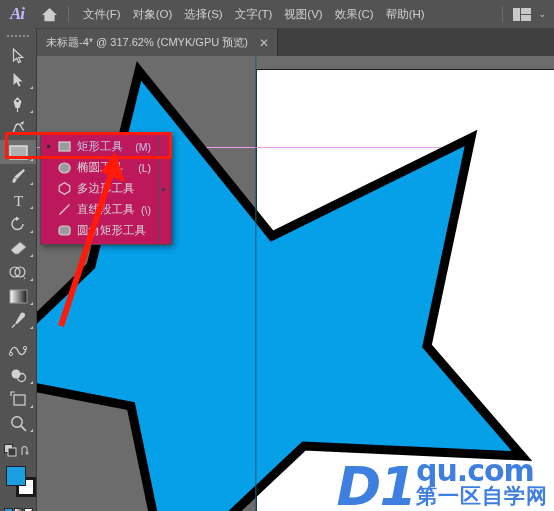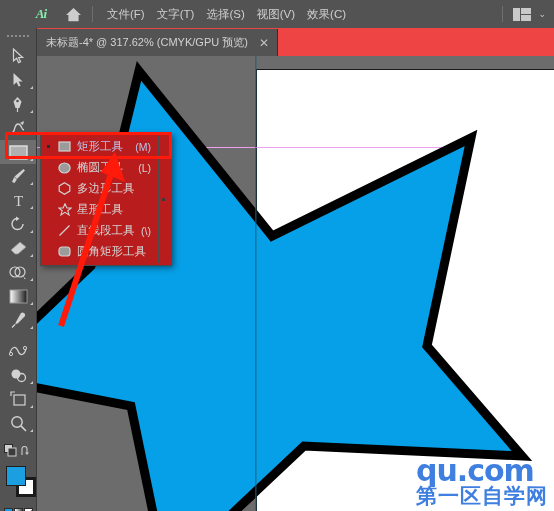--- a/index.html
+++ b/index.html
@@ -12,42 +12,42 @@
   .app{position:relative;width:554px;height:511px;overflow:hidden;background:#535353;}
 
   
   .menubar{
     position:absolute;left:0;top:0;width:554px;height:28px;
     background:#535353;display:flex;align-items:center;
     border-bottom:1px solid #3d3d3d;
   }
   .ai-logo{
     width:34px;height:28px;display:flex;align-items:center;justify-content:center;
-    color:#86efac;font-family:"Liberation Serif","DejaVu Serif",serif;
-    font-size:13px;font-style:italic;font-weight:700;letter-spacing:-1px;padding-left:24px;
+    color:#c4b5fd;font-family:"Liberation Serif","DejaVu Serif",serif;
+    font-size:17px;font-style:italic;font-weight:700;letter-spacing:-1px;
   }
   .home-icon{width:30px;height:28px;display:flex;align-items:center;justify-content:center;}
   .menu-sep{width:1px;height:16px;background:#6e6e6e;margin:0 8px 0 4px;}
   .menu-item{
     color:#cfcfcf;font-size:11.5px;padding:0 6px;height:28px;
     display:flex;align-items:center;white-space:nowrap;cursor:default;
   }
   .menubar-right{margin-left:auto;display:flex;align-items:center;padding-right:8px;}
   .mb-vsep{width:1px;height:16px;background:#6e6e6e;margin-right:10px;}
   .layout-icon{width:18px;height:13px;display:flex;}
   .li-a{width:7px;height:13px;background:#c9c9c9;}
   .li-b{width:10px;height:13px;margin-left:1px;display:flex;flex-direction:column;}
   .li-b1{flex:1;background:#c9c9c9;}
   .li-b2{flex:1;background:#c9c9c9;margin-top:1px;}
   .chev{margin-left:7px;color:#c9c9c9;font-size:9px;}
 
   
   .tabbar{
     position:absolute;left:0;top:28px;width:554px;height:28px;
-    background:#ef4444;display:flex;align-items:flex-end;
+    background:#404040;display:flex;align-items:flex-end;
   }
   .tab{
     height:27px;background:#535353;display:flex;align-items:center;
     padding:0 6px 0 10px;gap:9px;border-right:1px solid #313131;
     color:#d2d2d2;font-size:11px;white-space:nowrap;
   }
   .tab-close{color:#c0c0c0;font-size:12px;line-height:1;padding:0 2px;cursor:default;}
 
   
   .toolbar{
@@ -94,21 +94,21 @@
     background:#ffffff;border:1px solid #1a1a1a;box-sizing:border-box;
   }
   .guide-line{
     position:absolute;left:0;top:91px;width:412px;height:1px;background:#ef9ff0;
   }
   .star-svg{position:absolute;left:0;top:0;width:518px;height:455px;}
 
   
   .flyout{
     position:absolute;left:40px;top:133px;width:130px;
-    background:#b91c1c;border:1px solid #4a4a4a;
+    background:#be185d;border:1px solid #4a4a4a;
     box-shadow:2px 2px 6px rgba(0,0,0,.45);z-index:20;
     padding:2px 0 3px 0;
   }
   .fly-row{
     display:flex;align-items:center;height:21px;padding-left:4px;gap:5px;
     color:#d6d6d6;font-size:11.5px;white-space:nowrap;position:relative;
   }
   .fly-row.active{color:#b9c6ea;}
   .fly-dot{width:7px;height:7px;display:flex;align-items:center;justify-content:center;}
   .fly-dot i{width:3px;height:3px;background:#2b2b2b;display:block;}
@@ -156,24 +156,26 @@
 
   <div class="menubar">
     <div class="ai-logo">Ai</div>
     <div class="home-icon">
       <svg width="17" height="15" viewBox="0 0 17 15">
         <path d="M8.5 1 L16 8 L13.6 8 L13.6 14.3 L3.4 14.3 L3.4 8 L1 8 Z" fill="#cdcdcd"></path>
       </svg>
     </div>
     <div class="menu-sep"></div>
     <div class="menu-item">文件(F)</div>
+    <div class="menu-item">对象(O)</div>
+    <div class="menu-item">选择(S)</div>
     <div class="menu-item">文字(T)</div>
-    <div class="menu-item">选择(S)</div>
     <div class="menu-item">视图(V)</div>
     <div class="menu-item">效果(C)</div>
+    <div class="menu-item">帮助(H)</div>
     <div class="menubar-right">
       <div class="mb-vsep"></div>
       <div class="layout-icon">
         <div class="li-a"></div>
         <div class="li-b">
             <div class="li-b1"></div>
             <div class="li-b2"></div>
           </div>
       </div>
       <div class="chev">⌄</div>
@@ -396,30 +398,20 @@
       <span class="fly-dot"></span>
       <span class="fly-ico">
         <svg width="13" height="13" viewBox="0 0 13 13">
             <polygon points="6.5,0.8 11.8,3.9 11.8,9.1 6.5,12.2 1.2,9.1 1.2,3.9" fill="none" stroke="#d0d0d0" stroke-width="1.2"></polygon>
           </svg>
       </span>
       <span class="fly-label">多边形工具</span>
       <span class="fly-key"></span>
     </div>
 
-    <div class="fly-row">
-      <span class="fly-dot"></span>
-      <span class="fly-ico">
-        <svg width="14" height="13" viewBox="0 0 14 13">
-            <polygon points="7,0.8 8.9,5 13.2,5 9.8,7.8 11.1,12 7,9.4 2.9,12 4.2,7.8 0.8,5 5.1,5" fill="none" stroke="#d0d0d0" stroke-width="1.1"></polygon>
-          </svg>
-      </span>
-      <span class="fly-label">星形工具</span>
-      <span class="fly-key"></span>
-    </div>
 
     <div class="fly-row">
       <span class="fly-dot"></span>
       <span class="fly-ico">
         <svg width="13" height="13" viewBox="0 0 13 13">
             <path d="M1.5 11.5 L11.5 1.5" stroke="#d0d0d0" stroke-width="1.3"></path>
           </svg>
       </span>
       <span class="fly-label">直线段工具</span>
       <span class="fly-key">(\)</span>
@@ -438,19 +430,20 @@
   </div>
 
   <div class="anno-rect" style="border-color: rgb(255, 26, 10);"></div>
 
   <svg class="anno-arrow" viewBox="0 0 554 511">
     <path d="M61 326 L112 171" stroke="#ff1a0a" stroke-width="6" stroke-linecap="butt" fill="none"></path>
     <polygon points="115,152 125,182 101,172" fill="#ff1a0a"></polygon>
   </svg>
 
   <div class="watermark">
+    <span class="wm-d1" style="color: rgb(63, 127, 224);">D1</span>
     <span class="wm-right">
       <span class="wm-qu" style="color: rgb(63, 127, 224);">qu.com</span>
       <span class="wm-cn" style="color: rgb(63, 127, 224);">第一区自学网</span>
     </span>
   </div>
 
 </div>
 
 </body></html>

